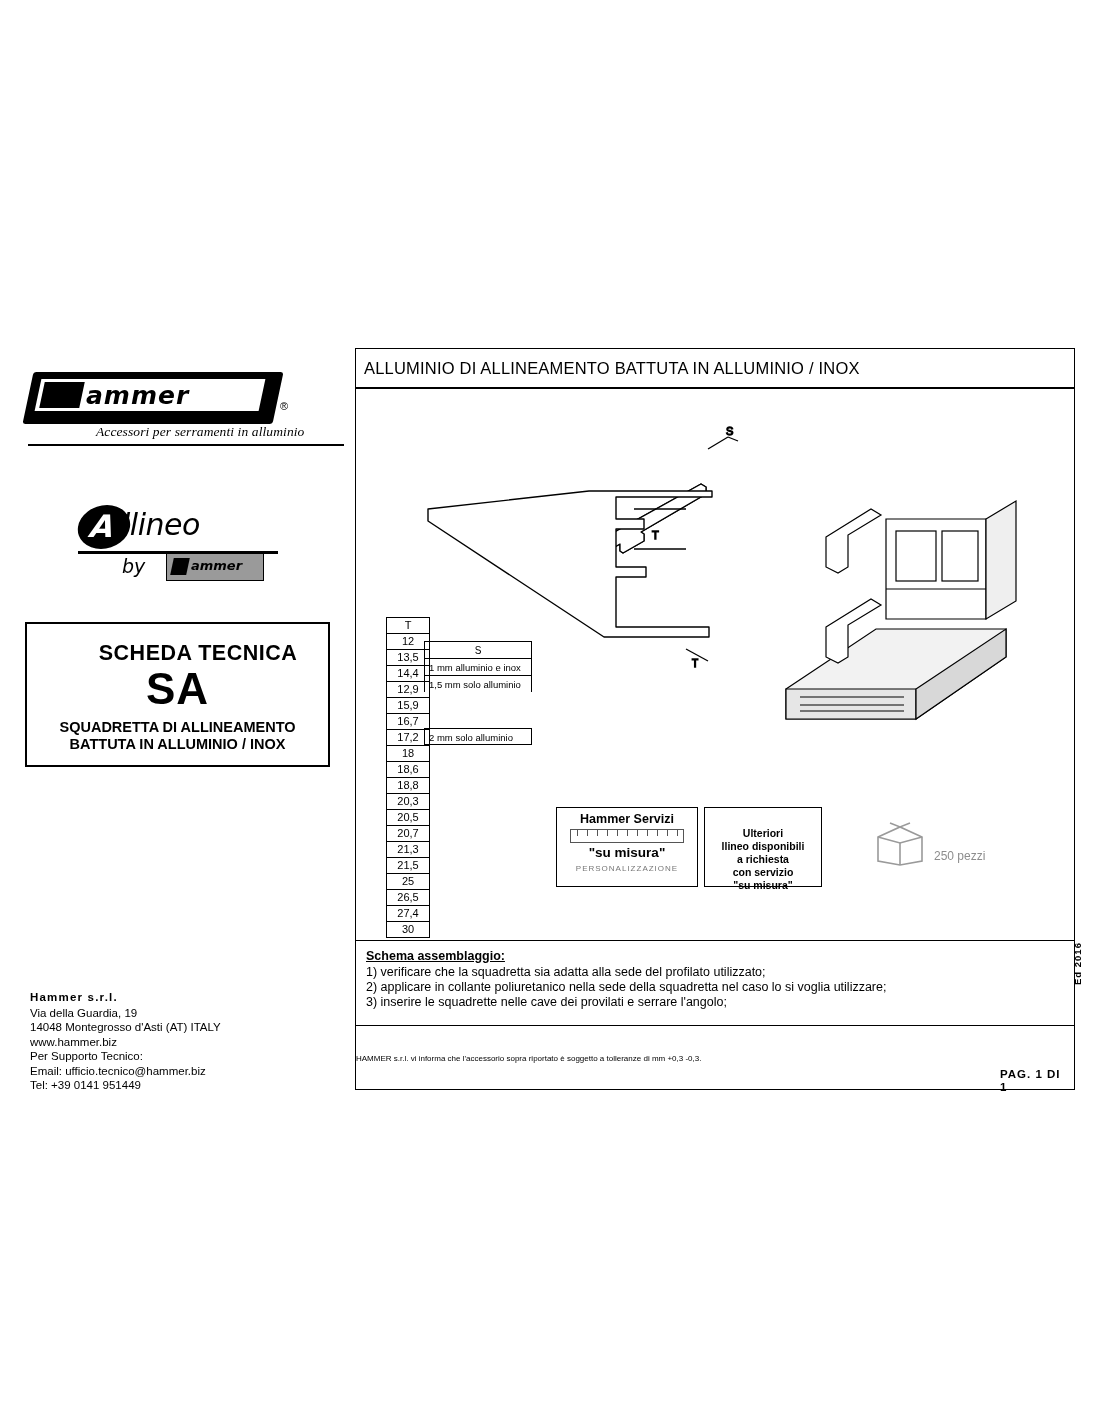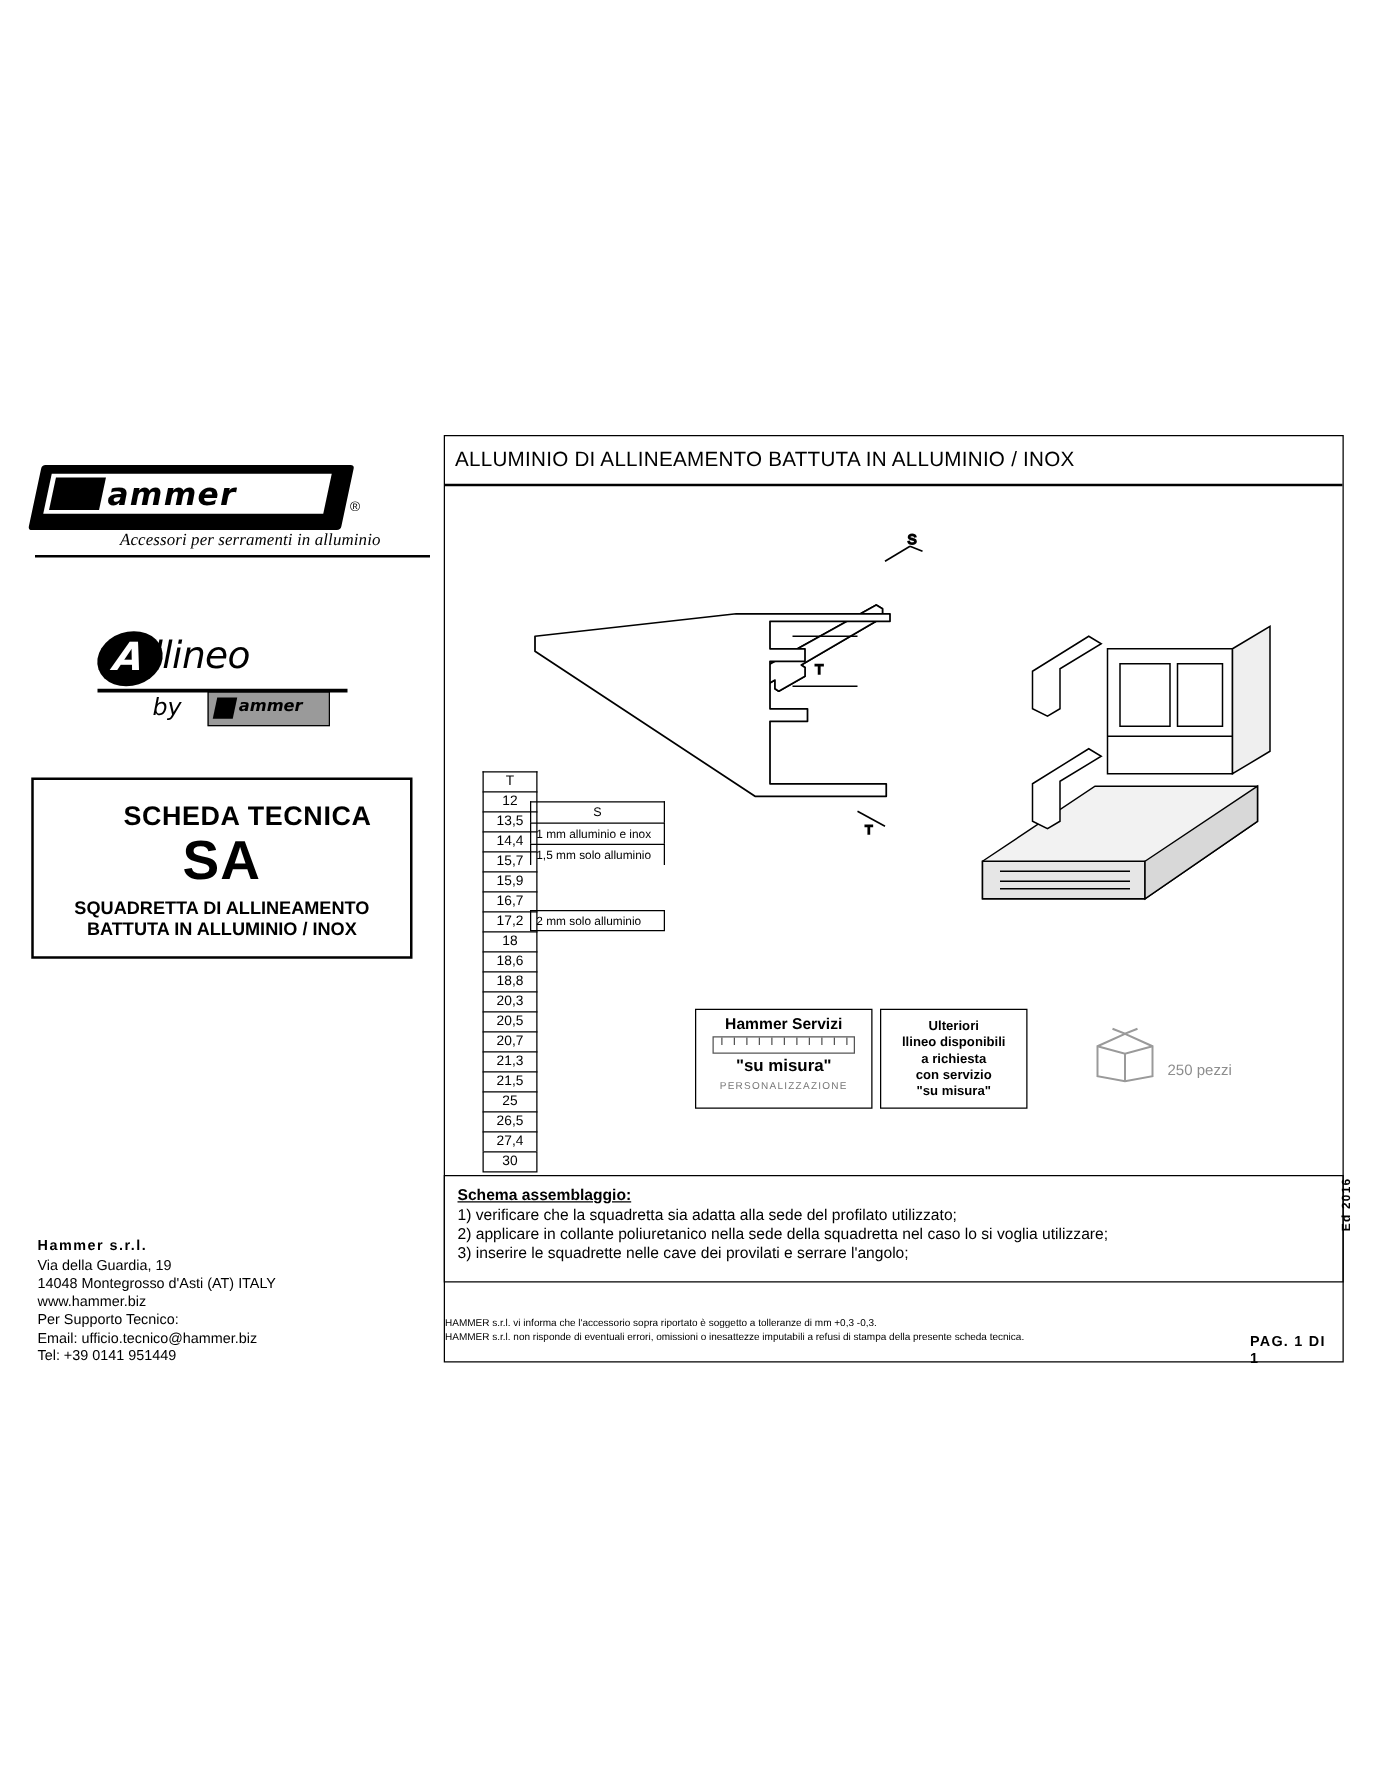--- a/index.html
+++ b/index.html
@@ -343,21 +343,21 @@
     left: 348px;
     top: 458px;
     width: 118px;
     height: 80px;
     border: 1.5px solid #000;
     box-sizing: border-box;
     text-align: center;
     font-size: 10.5px;
     font-weight: bold;
     line-height: 13px;
-    padding-top: 7px;
+    padding-top: 19px;
   }
 
   
   .pezzi {
     position: absolute;
     left: 578px;
     top: 500px;
     font-size: 12px;
     color: #8d8d8d;
   }
@@ -525,21 +525,21 @@
           <polygon points="630,130 660,112 660,212 630,230" fill="#efefef"></polygon>
         </g>
       </svg>
     </div>
 
     <div class="t-table">
       <div class="cell">T</div>
       <div class="cell">12</div>
       <div class="cell">13,5</div>
       <div class="cell">14,4</div>
-      <div class="cell">15,7</div>
+      <div class="cell">12,9</div>
       <div class="cell">15,9</div>
       <div class="cell">16,7</div>
       <div class="cell">17,2</div>
       <div class="cell">18</div>
       <div class="cell">18,6</div>
       <div class="cell">18,8</div>
       <div class="cell">20,3</div>
       <div class="cell">20,5</div>
       <div class="cell">20,7</div>
       <div class="cell">21,3</div>
@@ -597,19 +597,18 @@
 
   <div class="schema">
     <div class="stitle">Schema assemblaggio:</div>
     <div class="sline">1) verificare che la squadretta sia adatta alla sede del profilato utilizzato;</div>
     <div class="sline">2) applicare in collante poliuretanico nella sede della squadretta nel caso lo si voglia utilizzare;</div>
     <div class="sline">3) inserire le squadrette nelle cave dei provilati e serrare l'angolo;</div>
   </div>
 
   <div class="footnote">
     <div>HAMMER s.r.l. vi informa che l'accessorio sopra riportato è soggetto a tolleranze di mm +0,3 -0,3.</div>
-    <div>HAMMER s.r.l. non risponde di eventuali errori, omissioni o inesattezze imputabili a refusi di stampa della presente scheda tecnica.</div>
   </div>
 
   <div class="pagenum">PAG. 1 DI 1</div>
   <div class="sidecode">Ed 2016</div>
 
 </div>
 
 </body></html>

